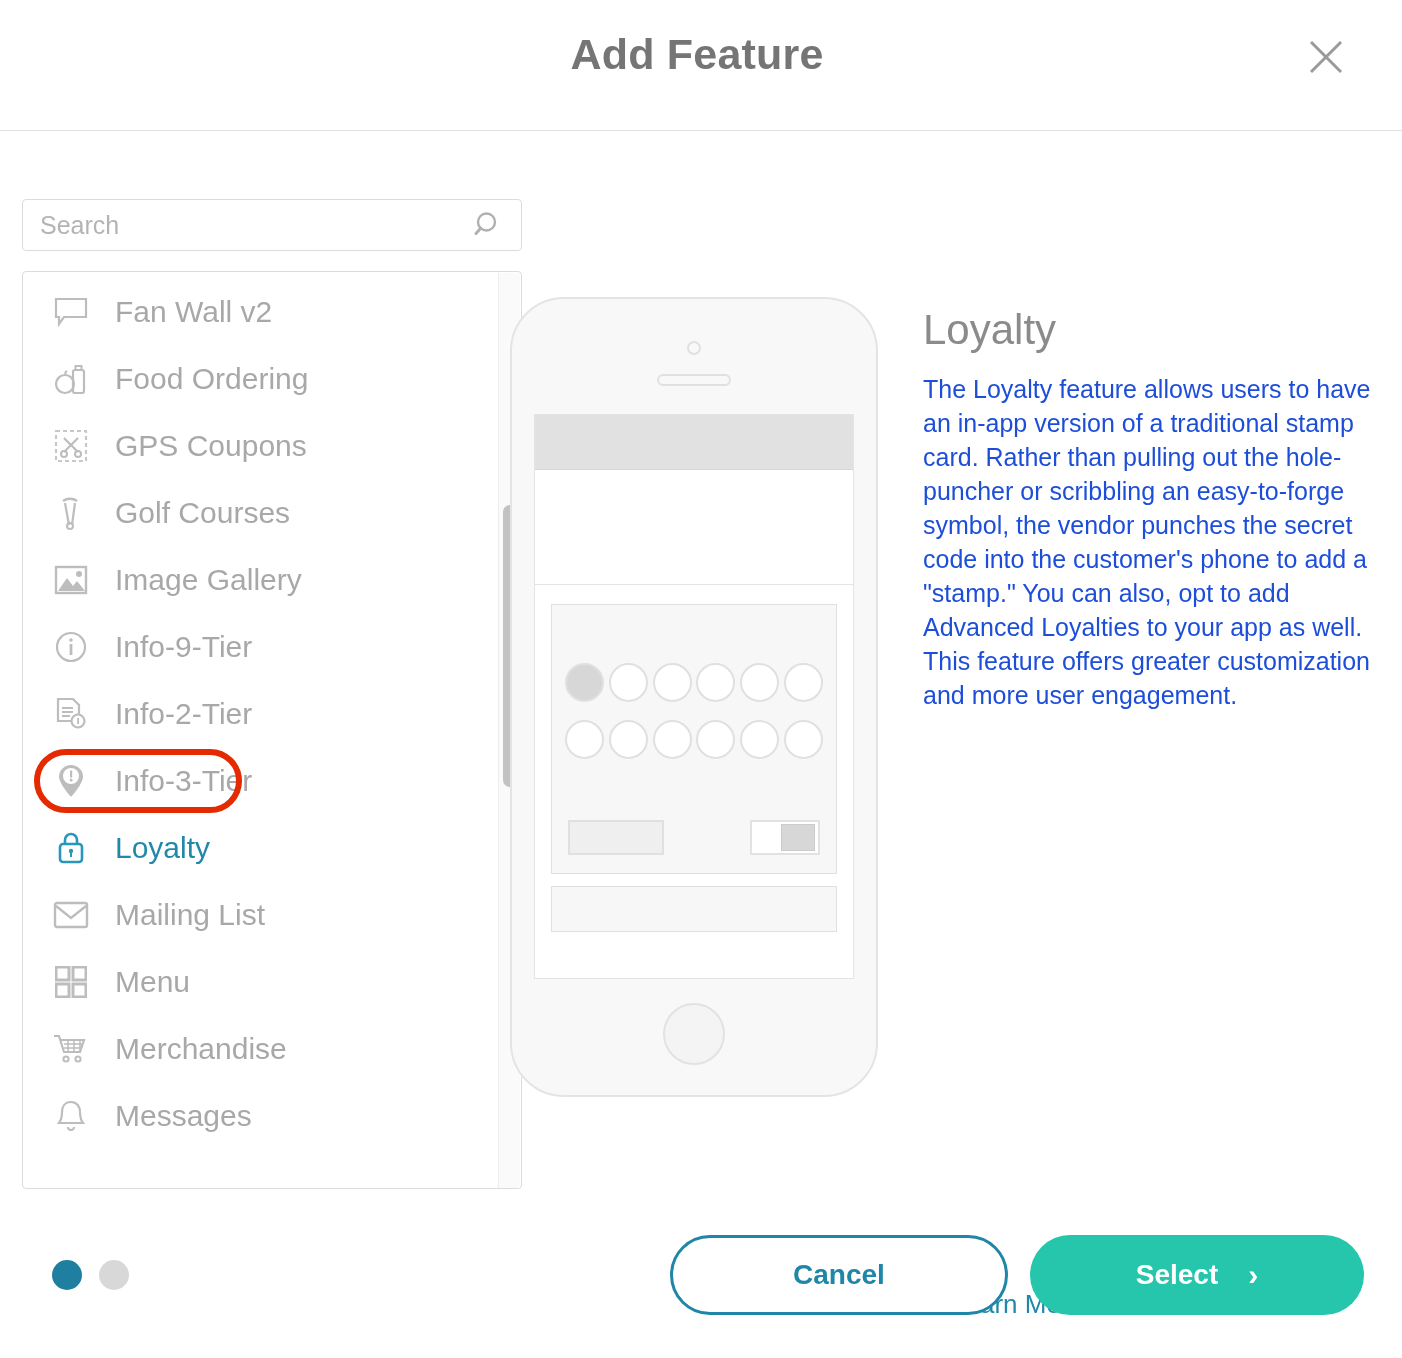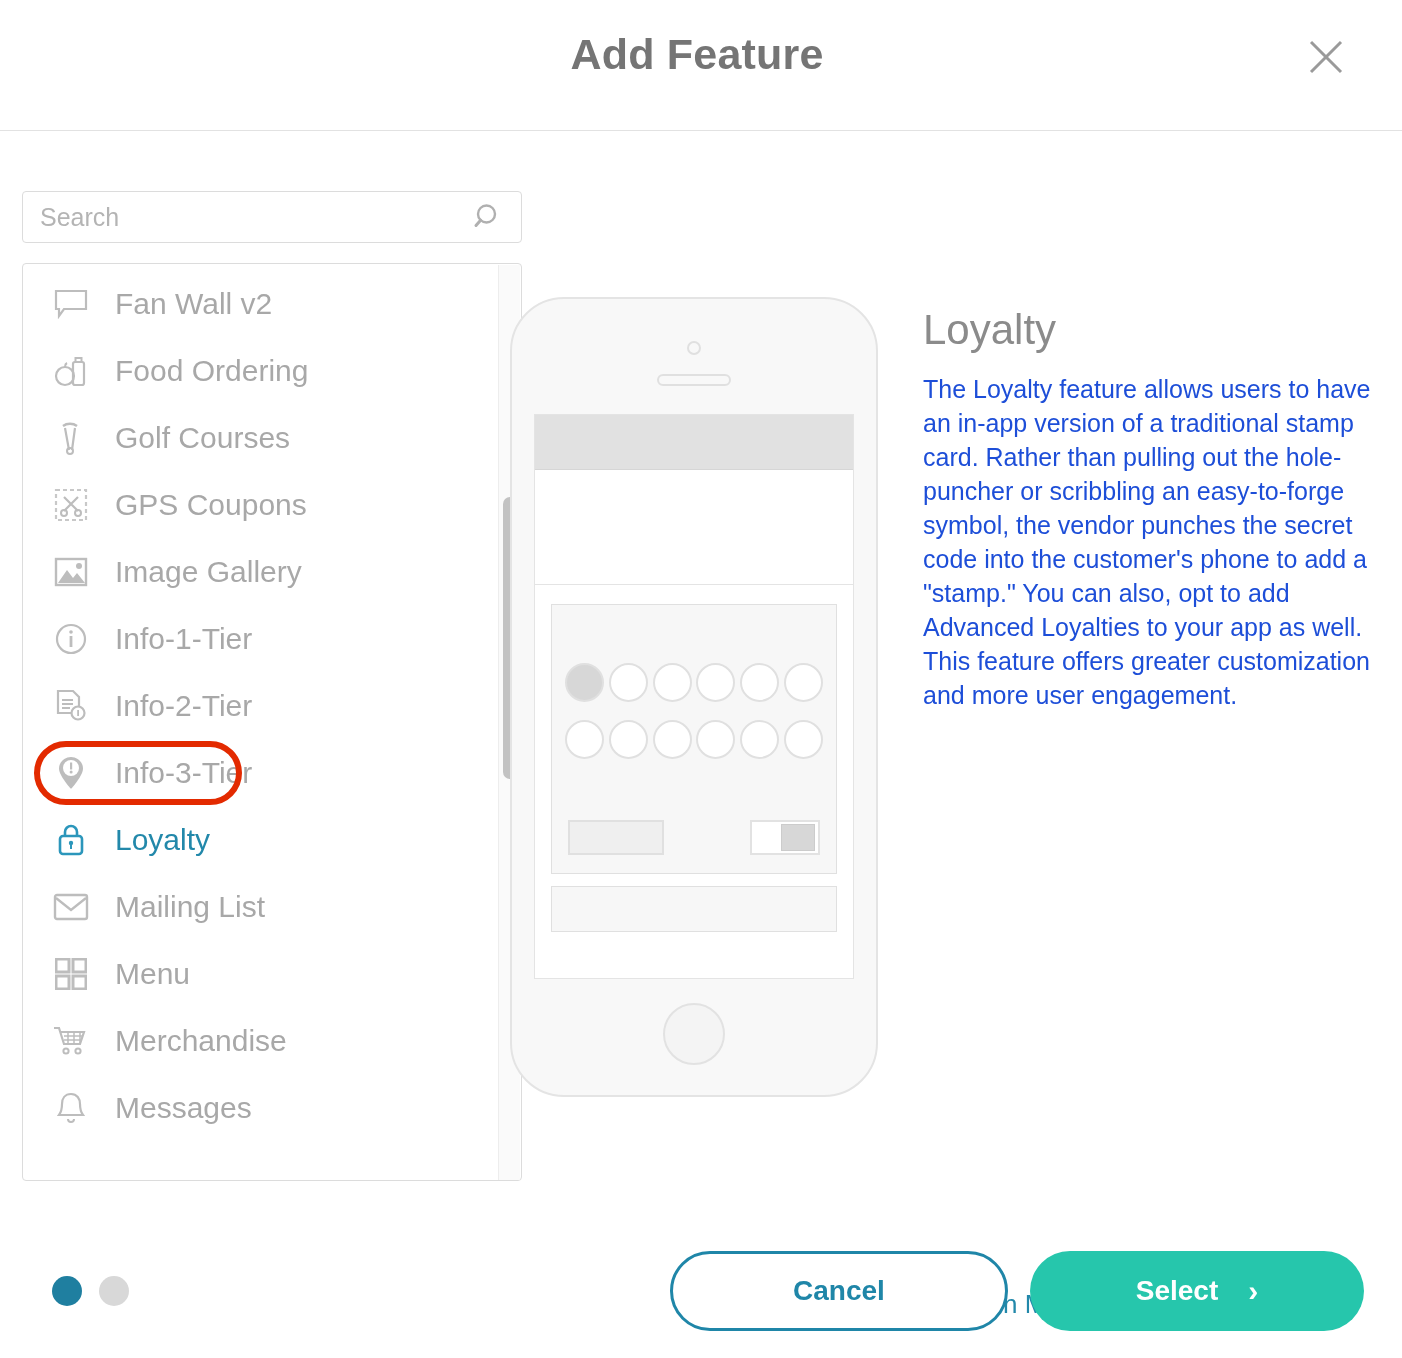--- a/index.html
+++ b/index.html
@@ -36,21 +36,21 @@
 
   
   .modal-body {
     position: relative;
     height: 1120px;
   }
 
   
   .left-col {
     position: absolute;
-    left: 22px; top: 60px;
+    left: 22px; top: 68px;
     width: 500px;
   }
   .search-wrap {
     position: relative;
     height: 52px;
     border: 1px solid #dcdcdc;
     border-radius: 4px;
     background: #fff;
   }
   .search-input {
@@ -267,21 +267,21 @@
     left: 951px; top: 1158px;
     font-size: 26px;
     color: #2288aa;
     text-decoration: none;
     cursor: pointer;
   }
 
   
   .modal-footer {
     position: absolute;
-    left: 0; right: 0; bottom: 0;
+    left: 0; right: 0; bottom: 16px;
     height: 107px;
   }
   .pager-dots {
     position: absolute;
     left: 52px; top: 25px;
     display: flex;
     gap: 17px;
   }
   .dot {
     width: 30px; height: 30px;
@@ -369,61 +369,61 @@
               <path d="M11 13c0-3 2-4 2-4" fill="none" stroke="#bdbdbd" stroke-width="2"></path>
               <rect x="19" y="8" width="11" height="23" rx="2" fill="none" stroke="#bdbdbd" stroke-width="2.2"></rect>
               <path d="M21.5 8V4h6v4" fill="none" stroke="#bdbdbd" stroke-width="2"></path>
             </svg>
           </span>
           <span class="feature-label">Food Ordering</span>
         </div>
 
         <div class="feature-row">
           <span class="feature-icon">
-            <svg width="32" height="34" viewBox="0 0 32 34">
-              <path d="M8 5c4-3 10-3 14 0" fill="none" stroke="#bdbdbd" stroke-width="2.4"></path>
-              <path d="M10 7l4 22M20 7l-3 22" fill="none" stroke="#bdbdbd" stroke-width="2.2"></path>
-              <circle cx="15" cy="30" r="3" fill="none" stroke="#bdbdbd" stroke-width="2"></circle>
-            </svg>
-          </span>
-          <span class="feature-label">Golf Courses</span>
-        </div>
-
-        <div class="feature-row">
-          <span class="feature-icon">
             <svg width="34" height="34" viewBox="0 0 34 34">
               <rect x="2" y="2" width="30" height="30" fill="none" stroke="#c8c8c8" stroke-width="2.2" stroke-dasharray="4 3"></rect>
               <path d="M10 9l14 14M24 9L10 23" fill="none" stroke="#bdbdbd" stroke-width="2.2"></path>
               <circle cx="10" cy="25" r="3" fill="none" stroke="#bdbdbd" stroke-width="2"></circle>
               <circle cx="24" cy="25" r="3" fill="none" stroke="#bdbdbd" stroke-width="2"></circle>
             </svg>
           </span>
           <span class="feature-label">GPS Coupons</span>
         </div>
 
         <div class="feature-row">
           <span class="feature-icon">
+            <svg width="32" height="34" viewBox="0 0 32 34">
+              <path d="M8 5c4-3 10-3 14 0" fill="none" stroke="#bdbdbd" stroke-width="2.4"></path>
+              <path d="M10 7l4 22M20 7l-3 22" fill="none" stroke="#bdbdbd" stroke-width="2.2"></path>
+              <circle cx="15" cy="30" r="3" fill="none" stroke="#bdbdbd" stroke-width="2"></circle>
+            </svg>
+          </span>
+          <span class="feature-label">Golf Courses</span>
+        </div>
+
+        <div class="feature-row">
+          <span class="feature-icon">
             <svg width="34" height="30" viewBox="0 0 34 30">
               <rect x="2" y="2" width="30" height="26" fill="none" stroke="#bdbdbd" stroke-width="2.4"></rect>
               <path d="M4 26l9-13 6 8 4-5 8 10z" fill="#bdbdbd"></path>
               <circle cx="25" cy="9" r="3" fill="#bdbdbd"></circle>
             </svg>
           </span>
           <span class="feature-label">Image Gallery</span>
         </div>
 
         <div class="feature-row">
           <span class="feature-icon">
             <svg width="34" height="34" viewBox="0 0 34 34">
               <circle cx="17" cy="17" r="14" fill="none" stroke="#bdbdbd" stroke-width="2.2"></circle>
               <circle cx="17" cy="10" r="1.8" fill="#bdbdbd"></circle>
               <rect x="15.6" y="14" width="2.8" height="11" fill="#bdbdbd"></rect>
             </svg>
           </span>
-          <span class="feature-label">Info-1-Tier</span>
+          <span class="feature-label">Info-9-Tier</span>
         </div>
 
         <div class="feature-row">
           <span class="feature-icon">
             <svg width="32" height="34" viewBox="0 0 32 34">
               <path d="M3 2h15l6 6v16H3z" fill="none" stroke="#bdbdbd" stroke-width="2.2"></path>
               <path d="M7 11h11M7 15h11M7 19h8" stroke="#bdbdbd" stroke-width="2"></path>
               <circle cx="23" cy="24" r="6.5" fill="#fff" stroke="#bdbdbd" stroke-width="2.2"></circle>
               <rect x="22.2" y="21" width="1.8" height="6" fill="#bdbdbd"></rect>
             </svg>

